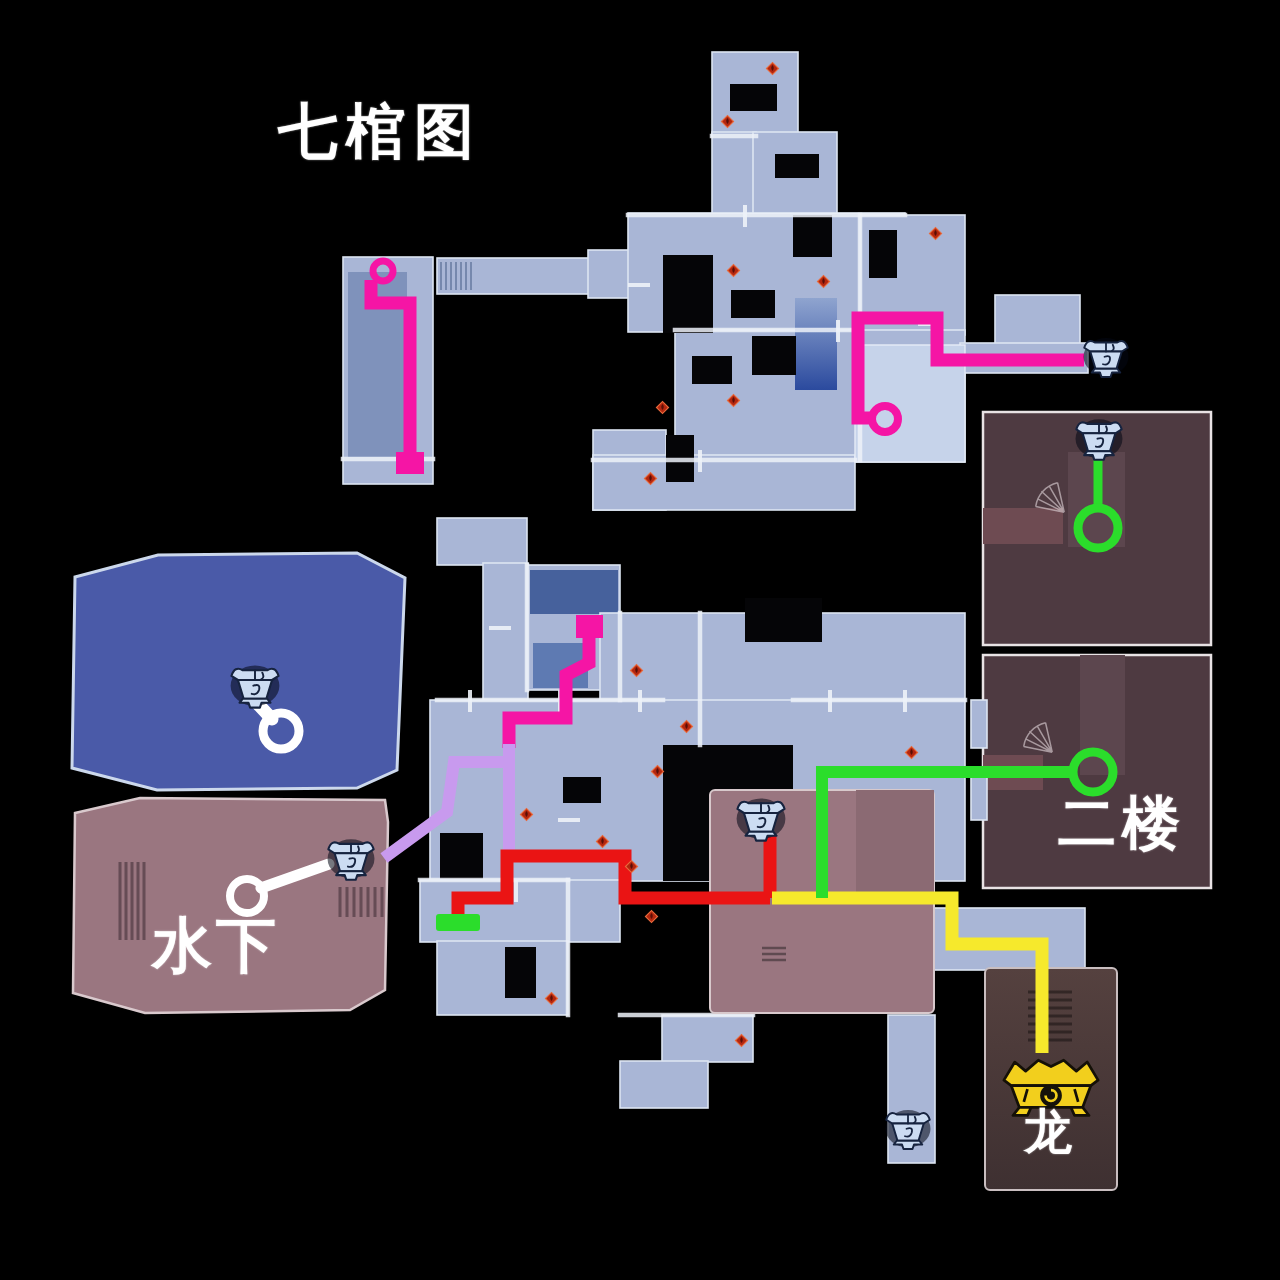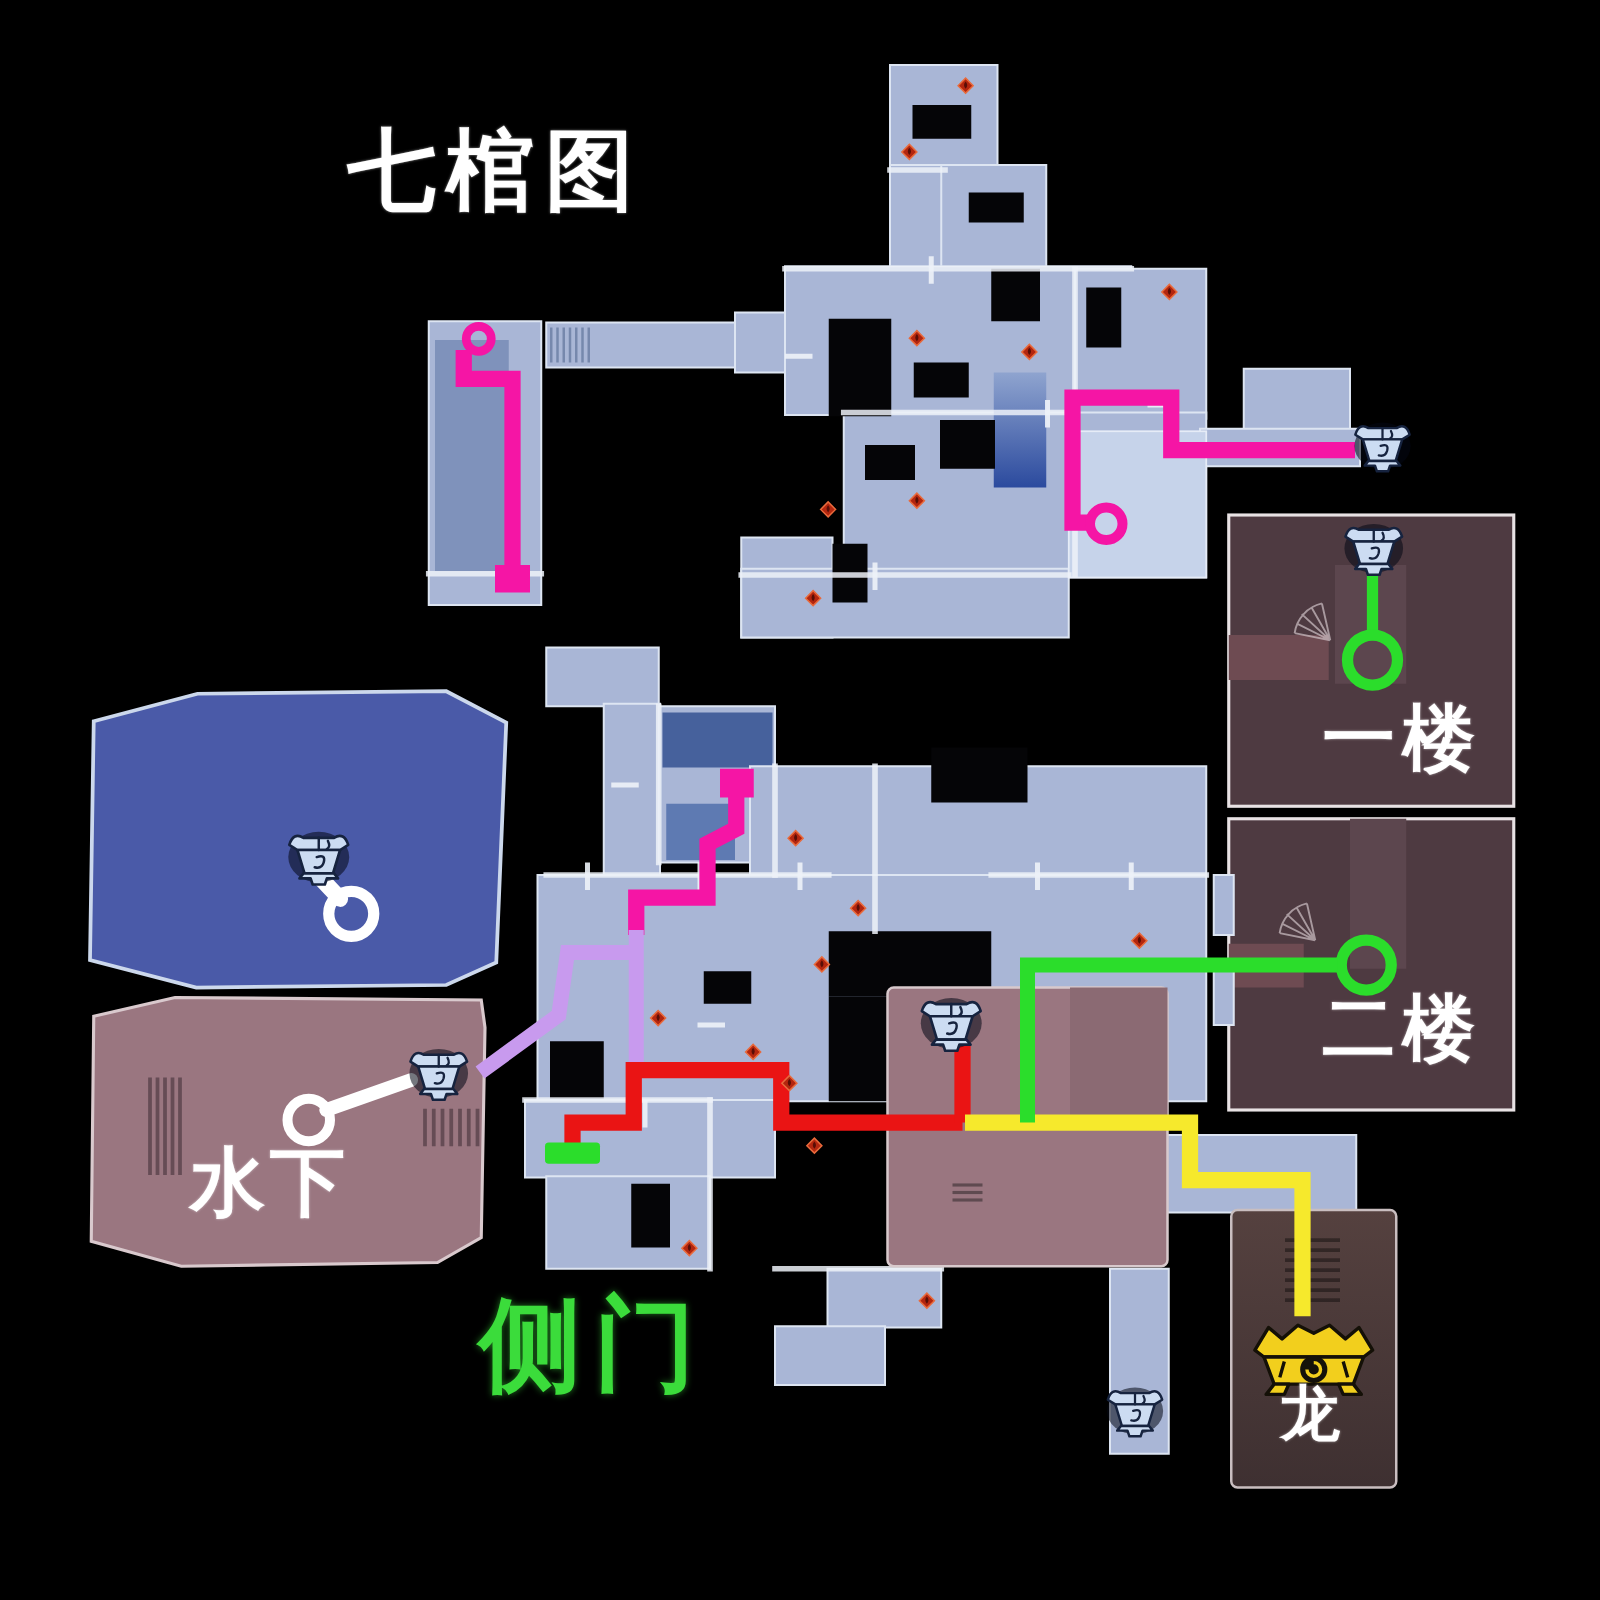--- a/index.html
+++ b/index.html
@@ -30,21 +30,21 @@
   .cfline{fill:none;stroke:var(--coffin-outline);stroke-width:2.4;stroke-linecap:round;}
   .gf{fill:var(--coffin-gold);stroke:#141007;stroke-width:3;stroke-linejoin:round;}
   .gfl{stroke:#141007;stroke-width:3;fill:none;}
   
   .inset{fill:var(--inset-maroon);stroke:#e8e2e4;stroke-width:2.5;}
   .inset-cor{fill:var(--inset-corridor);}
   .inset-cor2{fill:#5c464e;}
   
   .lbl{position:absolute;color:var(--label-white,#fff);font-weight:bold;line-height:1;
        text-shadow:0 0 2px rgba(255,255,255,.6);white-space:nowrap;}
-  #title{left:278px;top:102px;font-size:71px;letter-spacing:8px;}
+  #title{left:278px;top:102px;font-size:60px;letter-spacing:8px;}
   #lbl-first{left:1058px;top:562px;font-size:58px;letter-spacing:6px;}
   #lbl-second{left:1058px;top:794px;font-size:58px;letter-spacing:6px;}
   #lbl-water{left:152px;top:916px;font-size:60px;letter-spacing:4px;}
   #lbl-side{left:383px;top:1036px;font-size:82px;letter-spacing:10px;color:var(--label-green);
             text-shadow:0 0 6px rgba(60,220,60,.55);}
   #lbl-dragon{left:1024px;top:1108px;font-size:48px;}
 </style>
 </head>
 <body>
 
@@ -326,18 +326,16 @@
     <use href="#brazier" x="594" y="833" width="17" height="17"></use>
     <use href="#brazier" x="623" y="858" width="17" height="17"></use>
     <use href="#brazier" x="649" y="763" width="17" height="17"></use>
     <use href="#brazier" x="643" y="908" width="17" height="17"></use>
     <use href="#brazier" x="543" y="990" width="17" height="17"></use>
     <use href="#brazier" x="733" y="1032" width="17" height="17"></use>
   </g>
 </svg>
 
   <div class="lbl" id="title">七棺图</div>
-  <div class="lbl" id="lbl-first">一楼</div>
   <div class="lbl" id="lbl-second">二楼</div>
   <div class="lbl" id="lbl-water">水下</div>
-  <div class="lbl" id="lbl-side">侧门</div>
   <div class="lbl" id="lbl-dragon">龙</div>
 </div>
 
 </body></html>

